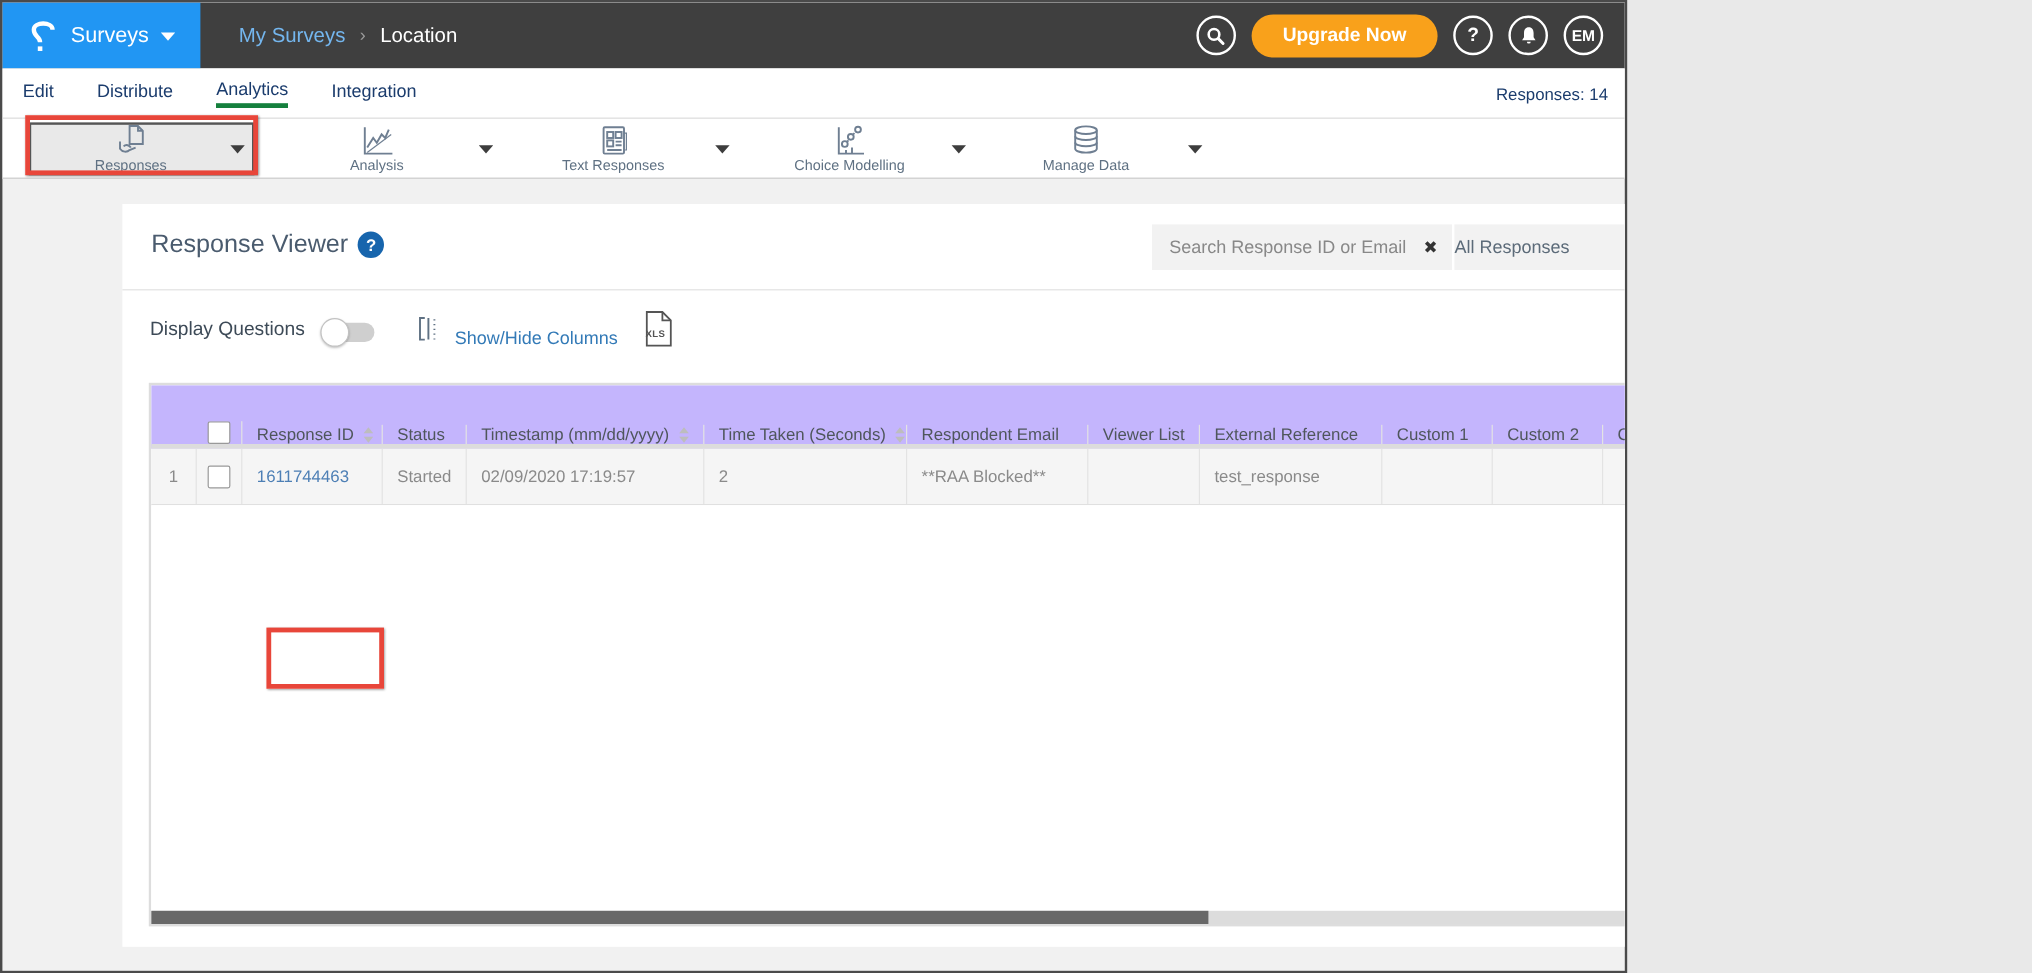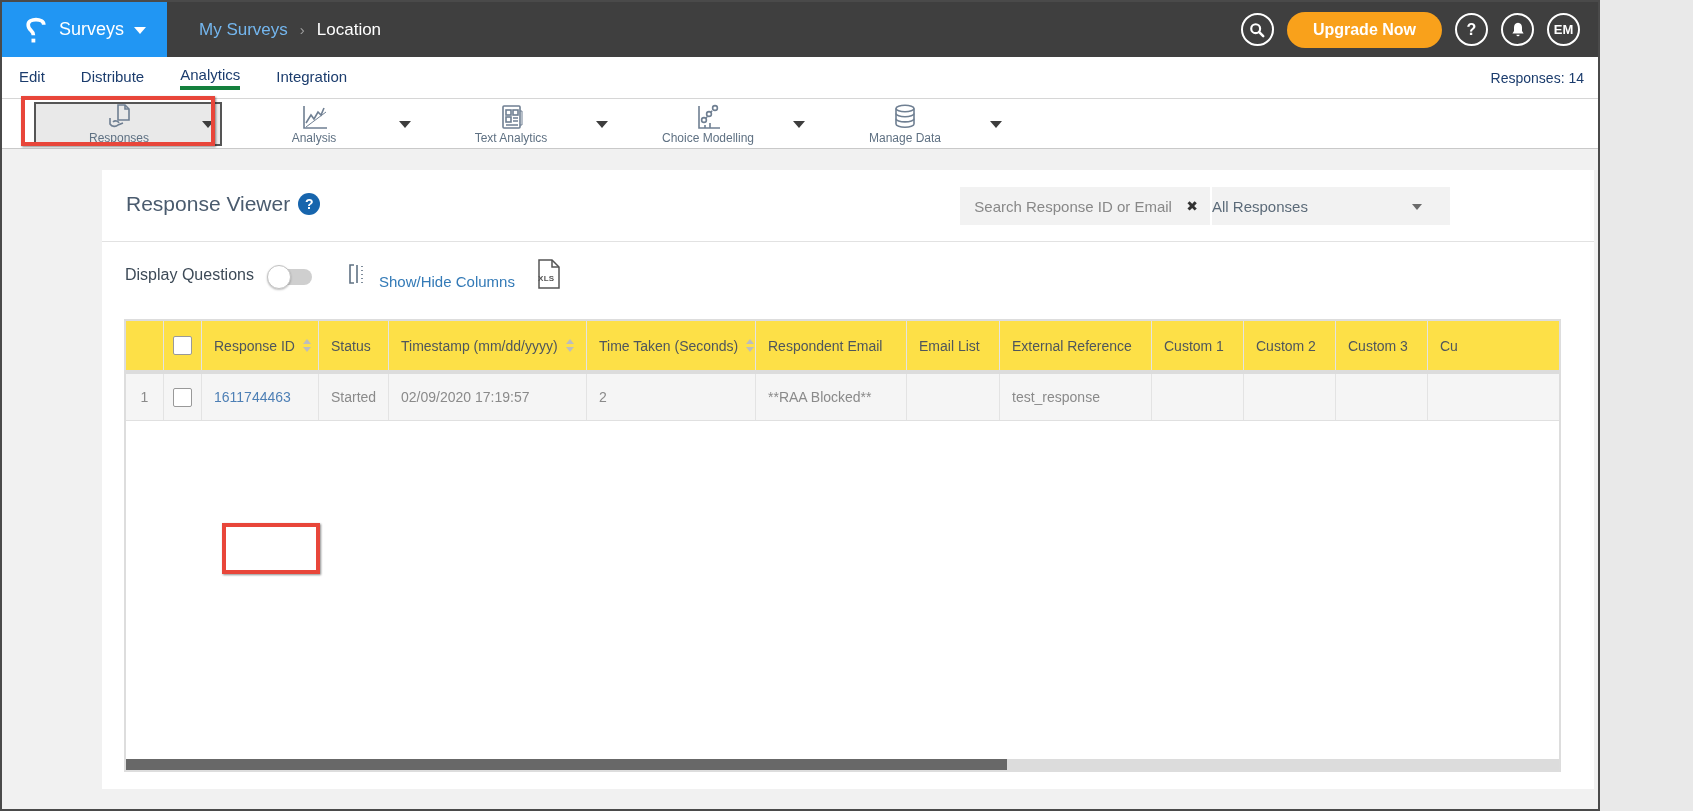--- a/index.html
+++ b/index.html
@@ -1,19 +1,19 @@
 <!DOCTYPE html>
 <html><head>
 <meta charset="utf-8">
 <style>
   * { margin:0; padding:0; box-sizing:border-box; }
   html,body { background:#e9e9e9; }
   body { font-family:"Liberation Sans","DejaVu Sans",sans-serif; }
   .screen {
-    position:relative; width:1600px; height:811px;
+    position:relative; width:1356px; height:811px;
     background:#f1f1f1; border:2px solid #4a4a4a; overflow:hidden;
   }
 
   
   .topbar { position:absolute; left:0; top:0; width:100%; height:55px; background:#3f3f3f; display:flex; align-items:center; }
   .logo-box { width:165px; height:55px; background:#2196f3; display:flex; align-items:center; justify-content:center; gap:10px; cursor:pointer; }
   .logo-glyph { width:26px; height:34px; }
   .product-name { color:#fff; font-size:18px; }
   .logo-caret { width:0; height:0; border-left:6px solid transparent; border-right:6px solid transparent; border-top:7px solid #fff; margin-top:2px; }
   .breadcrumb { display:flex; align-items:center; gap:12px; margin-left:32px; font-size:17px; }
@@ -62,21 +62,21 @@
   .toggle-knob { position:absolute; left:-3px; top:-4px; width:24px; height:24px; background:#fff; border:1px solid #c2c2c2; border-radius:50%; box-shadow:0 1px 2px rgba(0,0,0,.25); }
   .showhide { position:absolute; left:245px; top:20px; display:flex; align-items:flex-end; gap:10px; cursor:pointer; }
   .showhide-icon svg { stroke:#5f7183; fill:none; stroke-width:1.6; }
   .showhide-label { font-size:15px; color:#337ab7; }
   .xls-btn { position:absolute; left:433px; top:16px; width:28px; height:32px; cursor:pointer; }
   .xls-btn svg { stroke:#555; fill:none; stroke-width:1.5; }
   .xls-text { position:absolute; left:3px; top:16px; font-size:8px; font-weight:bold; color:#555; letter-spacing:.3px; }
 
   
   .tablewrap { position:absolute; left:22px; top:149px; width:1437px; height:453px; border:2px solid #ddd; display:flex; flex-direction:column; overflow:hidden; background:#fff; }
-  .thead { display:flex; height:53px; background:#fde047; border-bottom:4px solid #dcdcdc; flex:none; }
+  .thead { display:flex; height:53px; background:#c4b5fd; border-bottom:4px solid #dcdcdc; flex:none;align-items:flex-end; }
   .trow  { display:flex; height:47px; background:#f5f5f5; border-bottom:1px solid #e0e0e0; flex:none; }
   .cell { display:flex; align-items:center; padding:0 12px; border-right:1px solid #e3e3e3; font-size:14px; overflow:hidden; white-space:nowrap; }
   .thead .cell { color:#4f565c; gap:8px; }
   .trow .cell { color:#8a8a8a; }
   .col-idx { width:38px; justify-content:center; padding:0; }
   .col-check { width:38px; justify-content:center; padding:0; }
   .col-rid { width:117px; }
   .col-status { width:70px; }
   .col-ts { width:198px; }
   .col-tt { width:169px; }
@@ -141,21 +141,21 @@
 
   <div class="navrow">
     <span class="nav-item">Edit</span>
     <span class="nav-item">Distribute</span>
     <span class="nav-item active">Analytics</span>
     <span class="nav-item">Integration</span>
     <span class="nav-count">Responses: 14</span>
   </div>
 
   <div class="toolbar">
-    <div class="tool-group tool-selected" style="left:32px;">
+    <div class="tool-group tool-selected" style="left:22px;">
       <div class="tool-main">
         <span class="tool-icon">
           <svg viewBox="0 0 30 28">
             <path d="M14 2 h7 l4 4 v11 h-11 z"></path>
             <path d="M21 2 v4 h4"></path>
             <path d="M6 15 v6 c2 3 6 3 8 1 l5 -2"></path>
             <path d="M9 19 c2 -2 5 -1 6 1"></path>
           </svg>
         </span>
         <span class="tool-label">Responses</span>
@@ -180,21 +180,21 @@
         <span class="tool-icon">
           <svg viewBox="0 0 30 28">
             <rect x="7" y="3" width="17" height="22" rx="1"></rect>
             <rect x="10" y="7" width="5" height="5"></rect>
             <rect x="17" y="7" width="5" height="5"></rect>
             <rect x="10" y="14" width="5" height="5"></rect>
             <path d="M17 15 h5 M17 18 h5 M10 22 h12"></path>
             <path d="M24 8 h2 v14 h-2" stroke-width="1"></path>
           </svg>
         </span>
-        <span class="tool-label">Text Analytics</span>
+        <span class="tool-label">Text Responses</span>
       </div>
       <span class="tool-caret"></span>
     </div>
     <div class="tool-group" style="left:818px;">
       <div class="tool-main">
         <span class="tool-icon">
           <svg viewBox="0 0 30 28">
             <ellipse cx="15" cy="5.5" rx="9" ry="3.2"></ellipse>
             <path d="M6 5.5 V21 a9 3.2 0 0 0 18 0 V5.5"></path>
             <path d="M6 10.5 a9 3.2 0 0 0 18 0"></path>
@@ -294,21 +294,21 @@
           <span>Time Taken (Seconds)</span>
           <span class="sortstack">
               <i class="sort-up"></i>
               <i class="sort-down"></i>
             </span>
         </div>
         <div class="cell col-email">
           <span>Respondent Email</span>
         </div>
         <div class="cell col-elist">
-          <span>Email List</span>
+          <span>Viewer List</span>
         </div>
         <div class="cell col-ext">
           <span>External Reference</span>
         </div>
         <div class="cell col-c1">
           <span>Custom 1</span>
         </div>
         <div class="cell col-c2">
           <span>Custom 2</span>
         </div>

